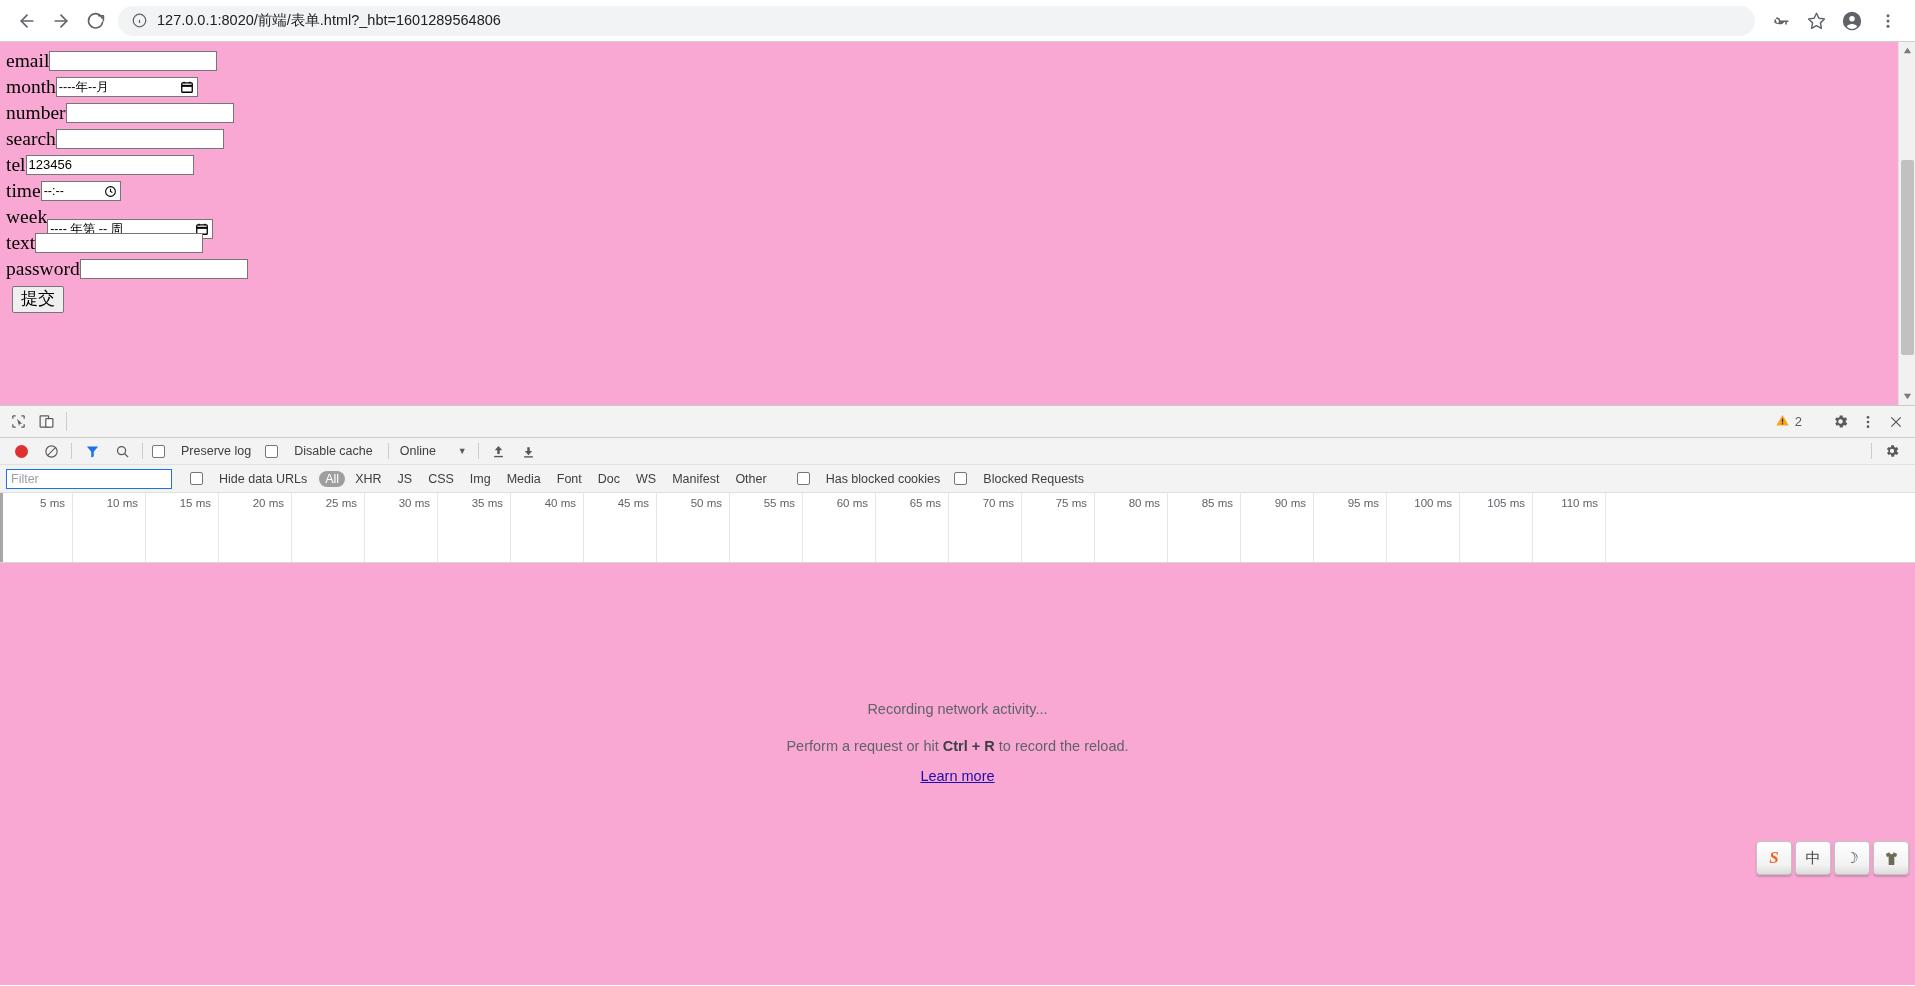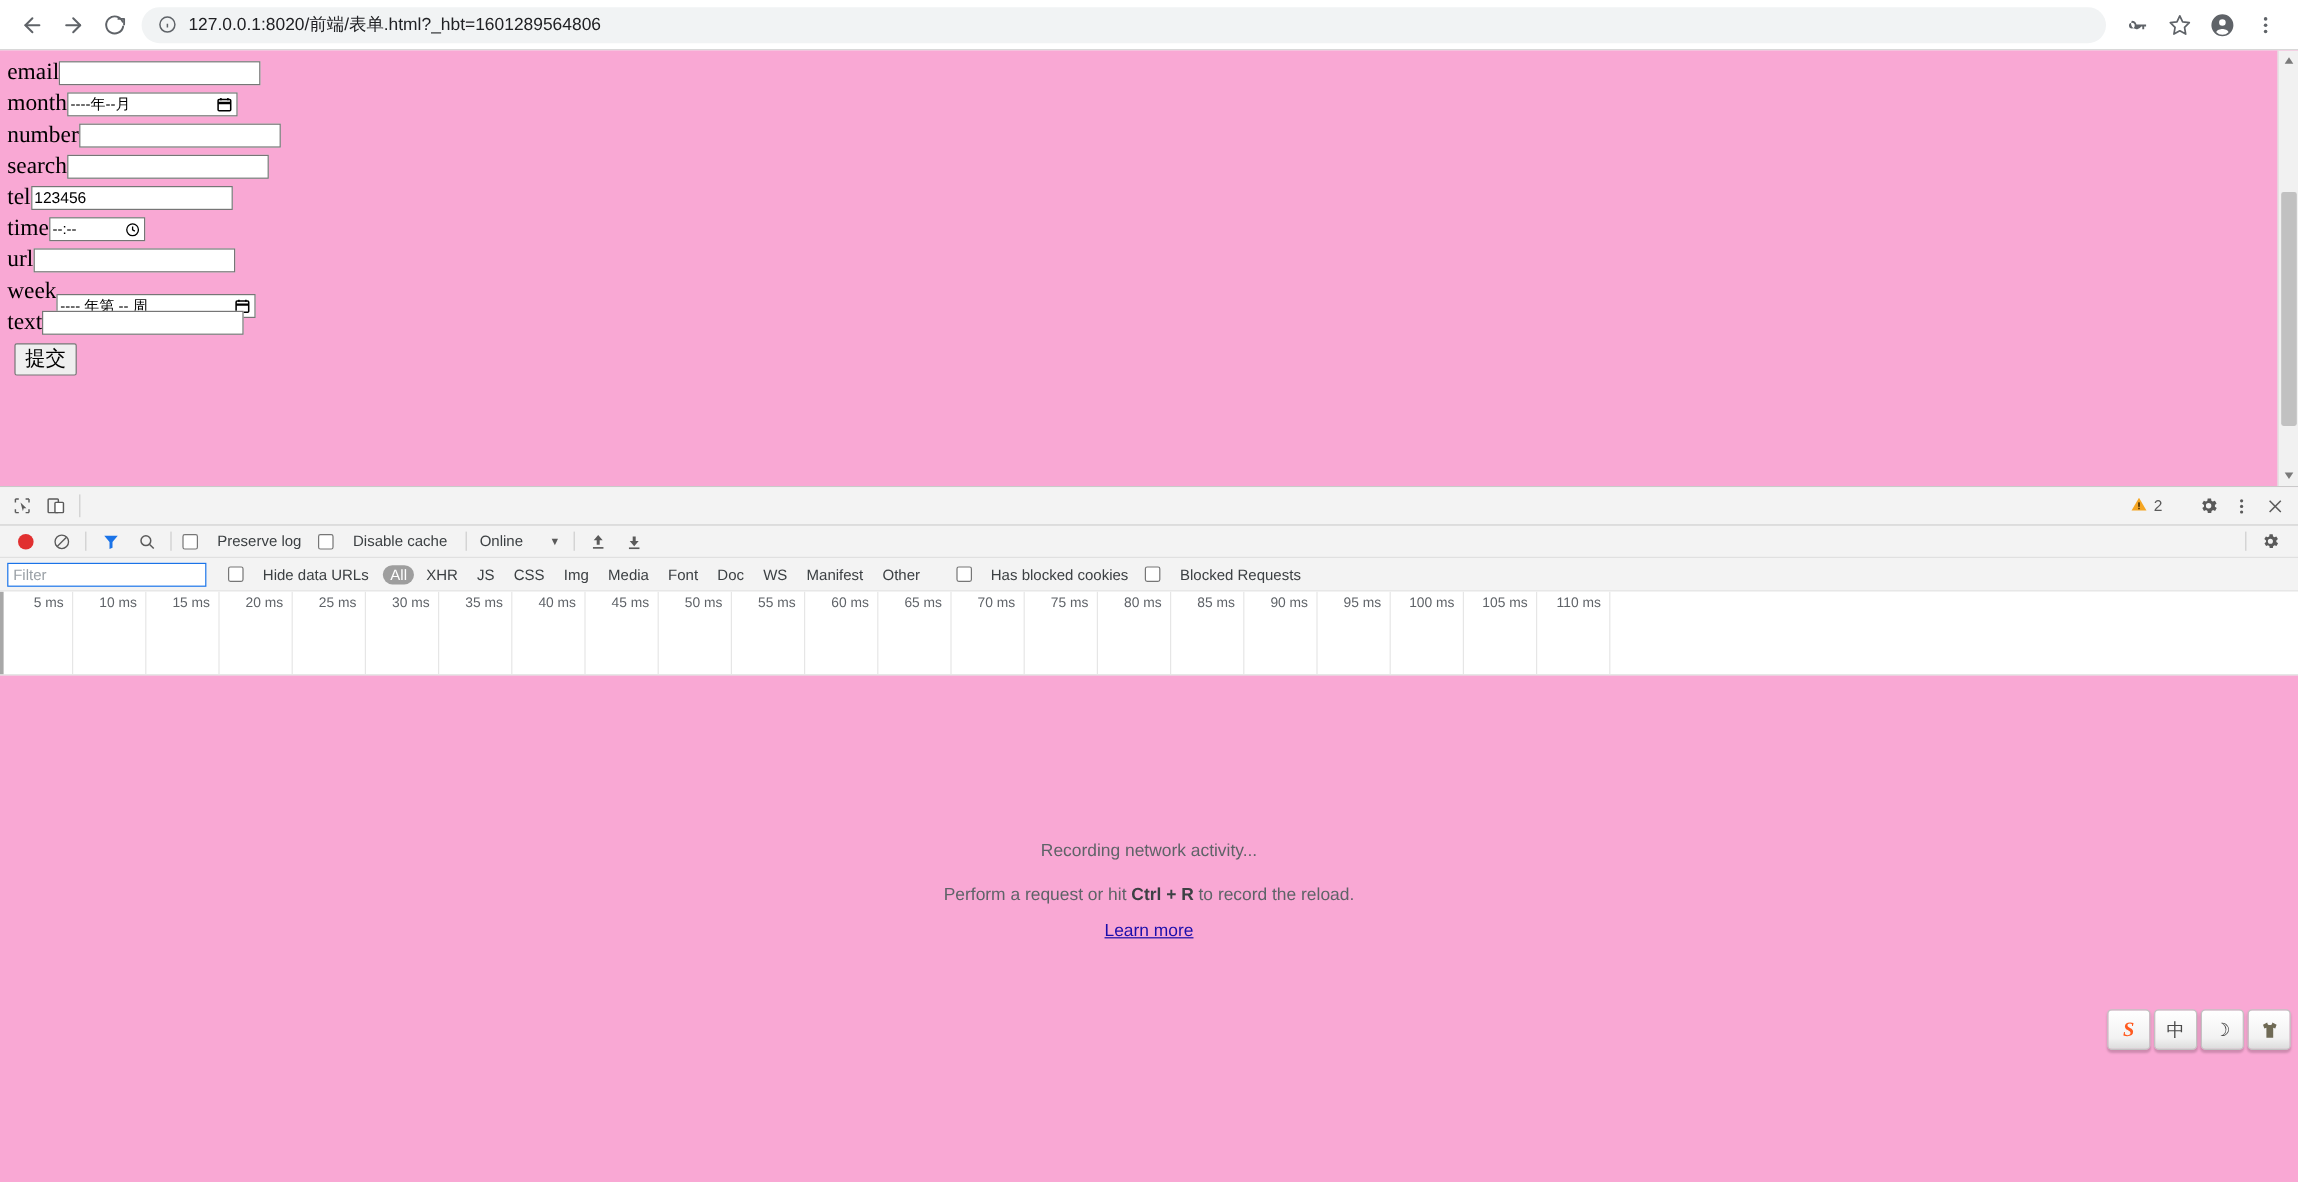--- a/index.html
+++ b/index.html
@@ -284,21 +284,21 @@
     position: relative;
     overflow: hidden;
   }
   .ruler::before {
     content: "";
     position: absolute; left: 0; top: 0; bottom: 0;
     width: 3px; background: #a8a8a8;
   }
   .tick {
     flex: 0 0 auto;
-    width: 61px;
+    width: 73px;
     border-right: 1px solid #e6e6e6;
     font-size: 11.5px;
     color: #5f6368;
     text-align: right;
     padding: 4px 7px 0 0;
     box-sizing: border-box;
   }
 
   
   .empty-pane {
@@ -452,26 +452,20 @@
         <span class="ph">--:--</span>
         <span class="picker-ico">
           <svg width="13" height="13" viewBox="0 0 24 24" fill="none" stroke="currentColor" stroke-width="2">
               <circle cx="12" cy="12" r="9"></circle>
               <polyline points="12 7 12 12 15.5 14"></polyline>
             </svg>
         </span>
       </span>
     </div>
 
-    <div class="form-row">
-      <span class="form-label">url</span>
-      <span class="inp inp-url">
-        <span class="val"></span>
-      </span>
-    </div>
 
     <div class="form-row">
       <span class="form-label">week</span>
       <span class="inp inp-week">
         <span class="ph">---- 年第 -- 周</span>
         <span class="picker-ico">
           <svg width="14" height="14" viewBox="0 0 24 24" fill="none" stroke="currentColor" stroke-width="2.2">
               <rect x="3" y="5" width="18" height="16" rx="1.5"></rect>
               <line x1="3" y1="10" x2="21" y2="10" stroke-width="3.5"></line>
               <line x1="7" y1="3" x2="7" y2="6"></line>
@@ -481,20 +475,26 @@
       </span>
     </div>
 
     <div class="form-row">
       <span class="form-label">text</span>
       <span class="inp inp-text">
         <span class="val"></span>
       </span>
     </div>
 
+    <div class="form-row">
+      <span class="form-label">password</span>
+      <span class="inp inp-pass">
+        <span class="val"></span>
+      </span>
+    </div>
 
     <button class="submit-btn">提交</button>
   </div>
 
   <div class="page-scrollbar">
     <div class="sb-arrow">
       <svg width="9" height="9" viewBox="0 0 10 10" fill="currentColor">
           <polygon points="5,2 9,8 1,8"></polygon>
         </svg>
     </div>

